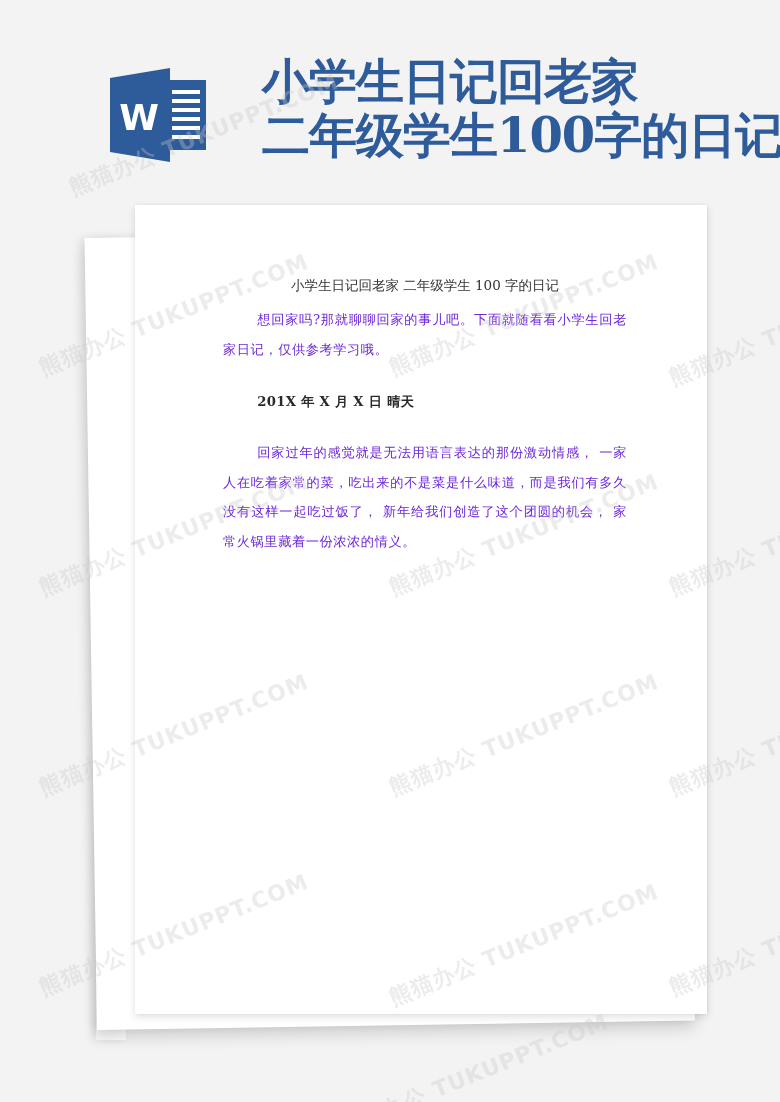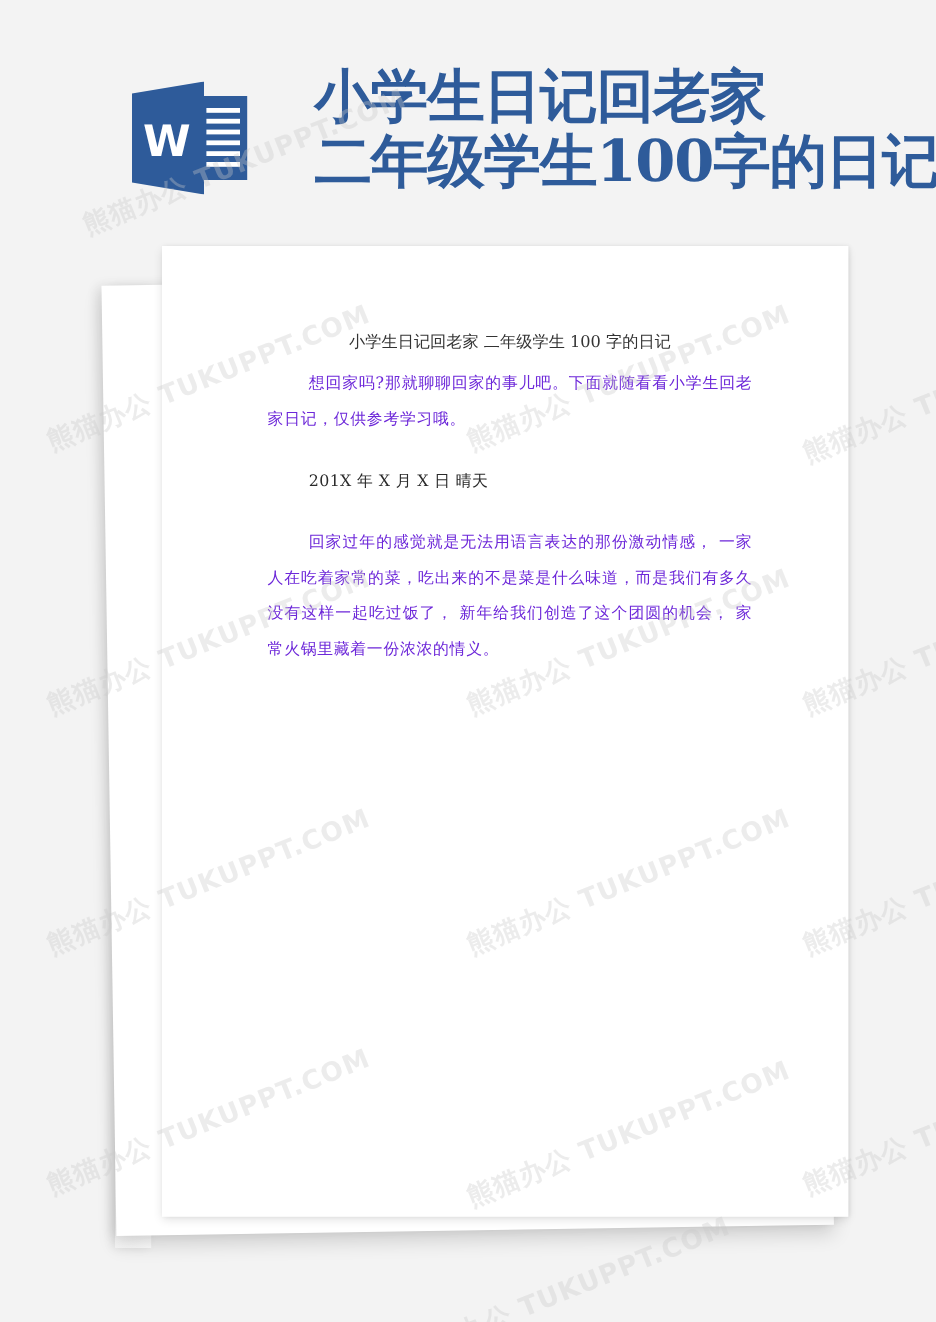--- a/index.html
+++ b/index.html
@@ -95,20 +95,21 @@
       text-indent: 2.6em;
       text-align: justify;
       letter-spacing: 0.6px;
       color: #6d28d9;
     }
     .date-line {
       margin: 23px 0 0 0;
       line-height: 29px;
       text-indent: 2.6em;
       letter-spacing: 0.3px;
+      font-weight: bold;
     }
     .gap-1 { margin-top: 36px; }
     .gap-2 { margin-top: 22px; }
     .gap-3 { margin-top: 33px; }
     
     .wm {
       position: absolute;
       color: rgba(200,200,200,0.35);
       font-family: "DejaVu Sans", "Liberation Sans", sans-serif;
       font-weight: bold;

